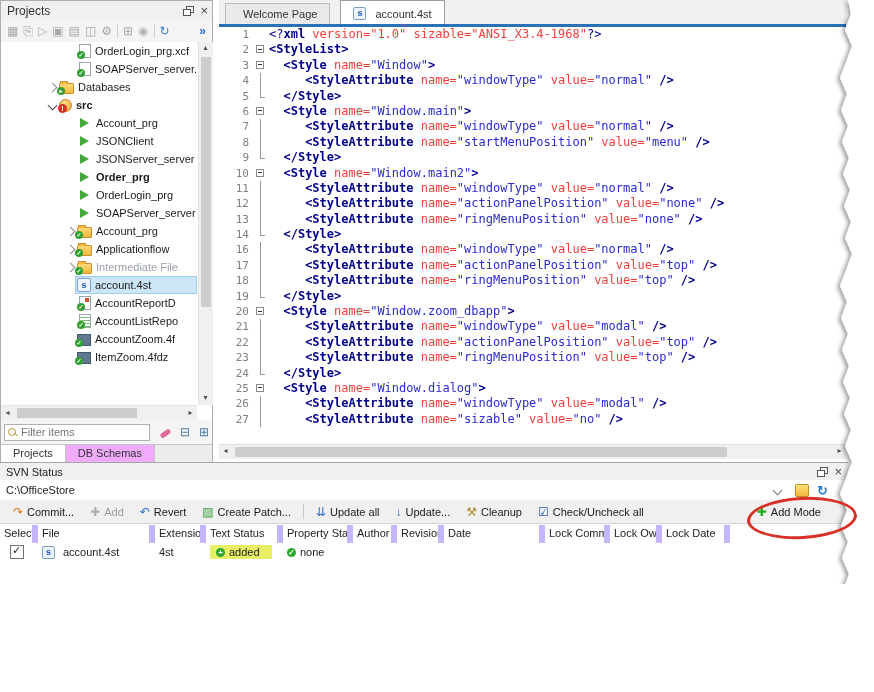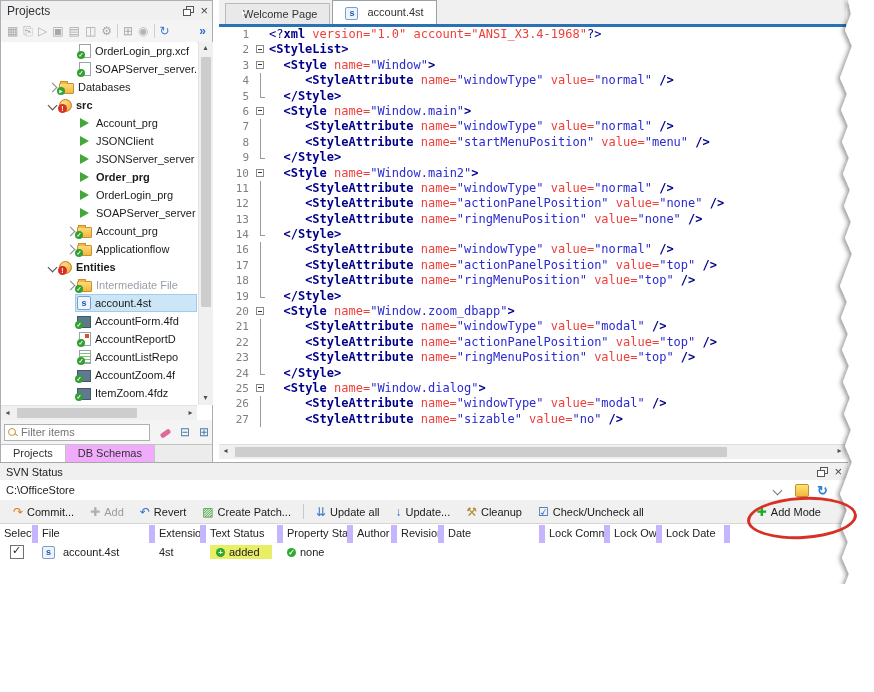--- a/index.html
+++ b/index.html
@@ -61,21 +61,21 @@
   .filterbox input{border:none;outline:none;flex:1;font:11px "Liberation Sans",sans-serif;color:#555;background:transparent;min-width:0;}
   .eraser{width:11px;height:5px;background:#e06a9a;border-radius:2px;transform:rotate(-35deg);display:inline-block;}
   .ficon{font-size:12px;color:#4a7aa8;margin-left:9px;}
   .ptabs{left:0;top:443px;right:0;height:17px;background:#ececec;border-top:1px solid #c3c3c3;display:flex;align-items:flex-end;}
   .ptab{padding:2px 12px 3px;border-right:1px solid #c3c3c3;background:#f0abfc;color:#333;}
   .ptab.active{background:#fff;border-top:1px solid #c3c3c3;margin-top:-1px;font-weight:normal;}
 
   
   .edit{left:219px;top:0;width:627px;height:458px;background:#fff;}
   .etabbar{position:absolute;left:0;top:0;right:0;height:24px;background:#f0f0f0;display:flex;align-items:flex-end;padding-left:6px;}
-  .etab{display:flex;align-items:flex-start;gap:5px;padding:4px 12px;background:#e9e9e9;border:1px solid #bcbcbc;border-bottom:none;margin-right:2px;color:#333;}
+  .etab{display:flex;align-items:flex-end;gap:5px;padding:4px 12px;background:#e9e9e9;border:1px solid #bcbcbc;border-bottom:none;margin-right:10px;color:#333;}
   .etab.active{background:#fff;border-color:#9aa0a8;padding-top:5px;}
   .wicon{width:11px;height:11px;border-radius:50%;background:radial-gradient(circle at 35% 30%,#7cc85a,#2f8a2f);position:relative;}
   .wicon::after{content:"";position:absolute;left:4px;top:3px;border-left:4px solid #fff;border-top:2.5px solid transparent;border-bottom:2.5px solid transparent;}
   .blueline{position:absolute;left:0;top:24px;right:0;height:3px;background:#2a72b8;}
   .code{position:absolute;left:0;top:27px;right:0;height:417px;overflow:hidden;background:#fff;}
   .crow{display:flex;height:15.4px;align-items:stretch;}
   .ln{width:30px;flex:none;text-align:right;padding-right:5px;color:#808080;font:11px/15.4px "DejaVu Sans Mono",monospace;}
   .fold{width:15px;flex:none;position:relative;}
   .fold.line::before{content:"";position:absolute;left:6px;top:0;height:100%;border-left:1px solid #9a9a9a;}
   .fold.end::before{content:"";position:absolute;left:6px;top:0;height:8px;border-left:1px solid #9a9a9a;}
@@ -278,32 +278,20 @@
             <span class="chev c"></span>
           </span>
           <span style="display: flex; flex: 0 0 auto;">
             <span class="ti folder">
               <span class="bdg">✓</span>
             </span>
           </span>
           <span class="tlabel">Applicationflow</span>
         </div>
         <div class="trow">
-          <span style="width: 44px; flex: 0 0 auto;"></span>
-          <span style="width: 14px; flex: 0 0 auto; display: flex; justify-content: center;">
-            <span class="chev e"></span>
-          </span>
-          <span style="display: flex; flex: 0 0 auto;">
-            <span class="ti ball">
-              <span class="bdg red">!</span>
-            </span>
-          </span>
-          <span class="tlabel bold">Entities</span>
-        </div>
-        <div class="trow">
           <span style="width: 62px; flex: 0 0 auto;"></span>
           <span style="width: 14px; flex: 0 0 auto; display: flex; justify-content: center;">
             <span class="chev c"></span>
           </span>
           <span style="display: flex; flex: 0 0 auto;">
             <span class="ti folder">
               <span class="bdg">✓</span>
             </span>
           </span>
           <span class="tlabel gray">Intermediate File</span>
@@ -311,32 +299,20 @@
         <div class="trow">
           <span class="selbg" style="left: 74px; right: 0px;"></span>
           <span style="width: 62px; flex: 0 0 auto;"></span>
           <span style="width: 14px; flex: 0 0 auto; display: flex; justify-content: center;">
             <span style="width: 6px; border: none;"></span>
           </span>
           <span style="display: flex; flex: 0 0 auto;">
             <span class="ti sfile">s</span>
           </span>
           <span class="tlabel">account.4st</span>
-        </div>
-        <div class="trow">
-          <span style="width: 62px; flex: 0 0 auto;"></span>
-          <span style="width: 14px; flex: 0 0 auto; display: flex; justify-content: center;">
-            <span style="width: 6px; border: none;"></span>
-          </span>
-          <span style="display: flex; flex: 0 0 auto;">
-            <span class="ti formf">
-              <span class="bdg">✓</span>
-            </span>
-          </span>
-          <span class="tlabel">AccountForm.4fd</span>
         </div>
         <div class="trow">
           <span style="width: 62px; flex: 0 0 auto;"></span>
           <span style="width: 14px; flex: 0 0 auto; display: flex; justify-content: center;">
             <span style="width: 6px; border: none;"></span>
           </span>
           <span style="display: flex; flex: 0 0 auto;">
             <span class="ti repf">
               <span class="bdg">✓</span>
             </span>
@@ -416,21 +392,21 @@
         <div class="etab active">
           <span><span class="ti sfile" style="width:11px;height:11px;line-height:11px;">s</span></span>
           <span>account.4st</span>
         </div>
       </div>
     <div class="blueline"></div>
     <div class="code" id="code">
         <div class="crow">
           <span class="ln">1</span>
           <span class="fold "></span>
-          <span class="codeline"><span class="tn">&lt;?</span><span class="tg">xml</span><span class="at"> version=</span><span class="at">"1.0"</span><span class="at"> account=</span><span class="at">"ANSI_X3.4-1968"</span><span class="tn">?&gt;</span></span>
+          <span class="codeline"><span class="tn">&lt;?</span><span class="tg">xml</span><span class="at"> version=</span><span class="at">"1.0"</span><span class="at"> sizable=</span><span class="at">"ANSI_X3.4-1968"</span><span class="tn">?&gt;</span></span>
         </div>
         <div class="crow">
           <span class="ln">2</span>
           <span class="fold box"></span>
           <span class="codeline"><span class="tg">&lt;StyleList&gt;</span></span>
         </div>
         <div class="crow">
           <span class="ln">3</span>
           <span class="fold box"></span>
           <span class="codeline">  <span class="tg">&lt;Style</span><span class="at"> name=</span><span class="vl">"Window"</span><span class="tg">&gt;</span></span>

